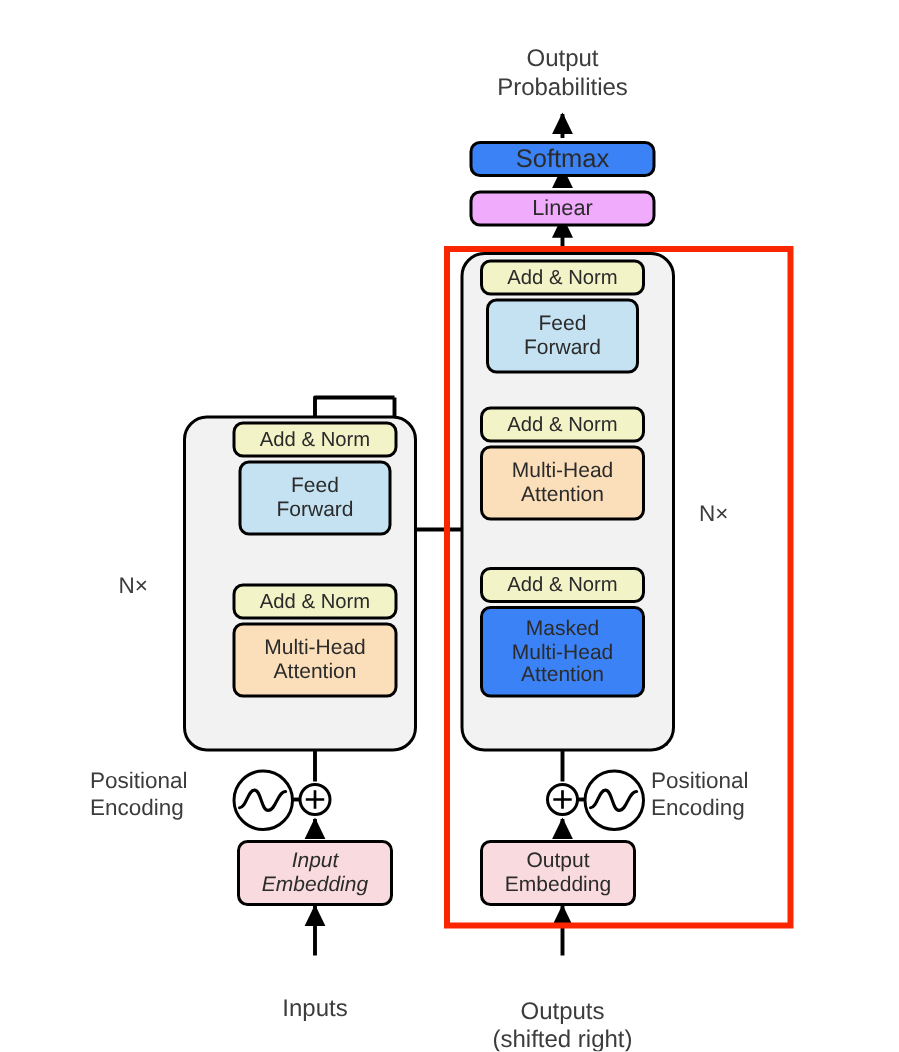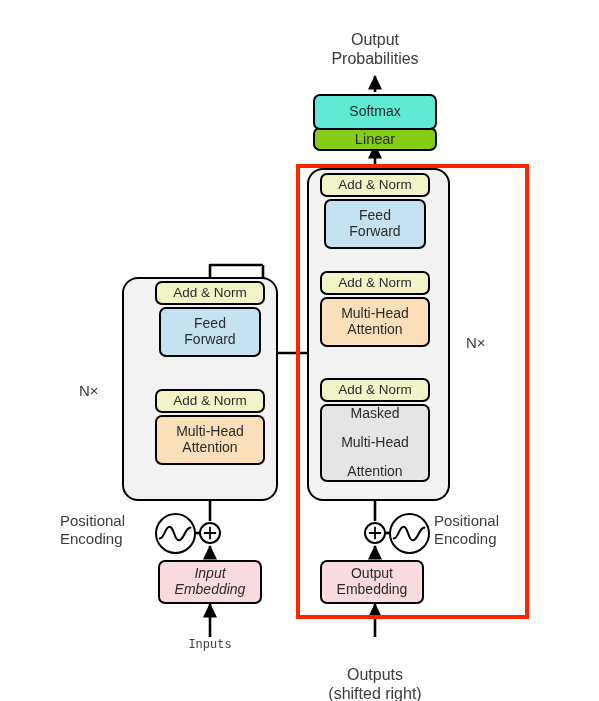--- a/index.html
+++ b/index.html
@@ -211,35 +211,35 @@
 
   <div class="node" style="left:320px; top:297px; width:110px; height:50px; background:#fbdfba; font-size:14px;">
     <span class="ln">Multi-Head</span>
     <span class="ln">Attention</span>
   </div>
 
   <div class="node" style="left:320px; top:378px; width:110px; height:24px; background:#f3f3c8; font-size:13.5px;">
     <span class="ln">Add &amp; Norm</span>
   </div>
 
-  <div class="node" style="left:320px; top:404px; width:110px; height:78px; background:#e5e5e5; font-size:14px;justify-content:space-between;">
+  <div class="node" style="left:320px; top:404px; width:110px; height:61px; background:#3b82f6; font-size:14px;">
     <span class="ln">Masked</span>
     <span class="ln">Multi-Head</span>
     <span class="ln">Attention</span>
   </div>
 
   <div class="nx-label" style="left:466px; top:334px; font-size:15px;">
     <span>N×</span>
   </div>
 
-  <div class="node" style="left:313px; top:127px; width:124px; height:24px; background:#84cc16; font-size:14.5px;">
+  <div class="node" style="left:313px; top:127px; width:124px; height:24px; background:#f0abfc; font-size:14.5px;">
     <span class="ln">Linear</span>
   </div>
 
-  <div class="node" style="left:313px; top:94px; width:124px; height:36px; background:#5eead4; font-size:14px;">
+  <div class="node" style="left:313px; top:94px; width:124px; height:24px; background:#3b82f6; font-size:17px;">
     <span class="ln">Softmax</span>
   </div>
 
   <div class="caption" style="left:295px; top:31px; width:160px; font-size:16px;">
     <span class="ln">Output</span>
     <span class="ln">Probabilities</span>
   </div>
 
   <div class="node" style="left:158px; top:560px; width:104px; height:44px; background:#f9dbdf; font-size:14px;font-style:italic;">
     <span class="ln">Input</span>
@@ -274,21 +274,21 @@
   <div class="posenc-circle" style="left:389px; top:513px; width:41px; height:41px;">
     <svg width="100%" height="100%" viewBox="0 0 41 41">
       <path d="M3,26 C8,26 9,13 14,13 C19,13 19,28 24,28 C30,28 31,14 37,14" stroke="#000000" stroke-width="2.3" fill="none" stroke-linecap="round"></path>
     </svg>
   </div>
   <div class="caption" style="left:434px; top:512px; width:110px; font-size:15px; text-align:left;">
     <span class="ln">Positional</span>
     <span class="ln">Encoding</span>
   </div>
 
-  <div class="caption" style="left:150px; top:638px; width:120px; font-size:12px;font-family:Liberation Mono, monospace;">
+  <div class="caption" style="left:150px; top:664px; width:120px; font-size:16px;">
     <span class="ln">Inputs</span>
   </div>
 
   <div class="caption" style="left:302px; top:666px; width:146px; font-size:16px;">
     <span class="ln">Outputs</span>
     <span class="ln">(shifted right)</span>
   </div>
 
   <div class="highlight-rect" style="left:296px; top:164px; width:233px; height:455px;"></div>
 

